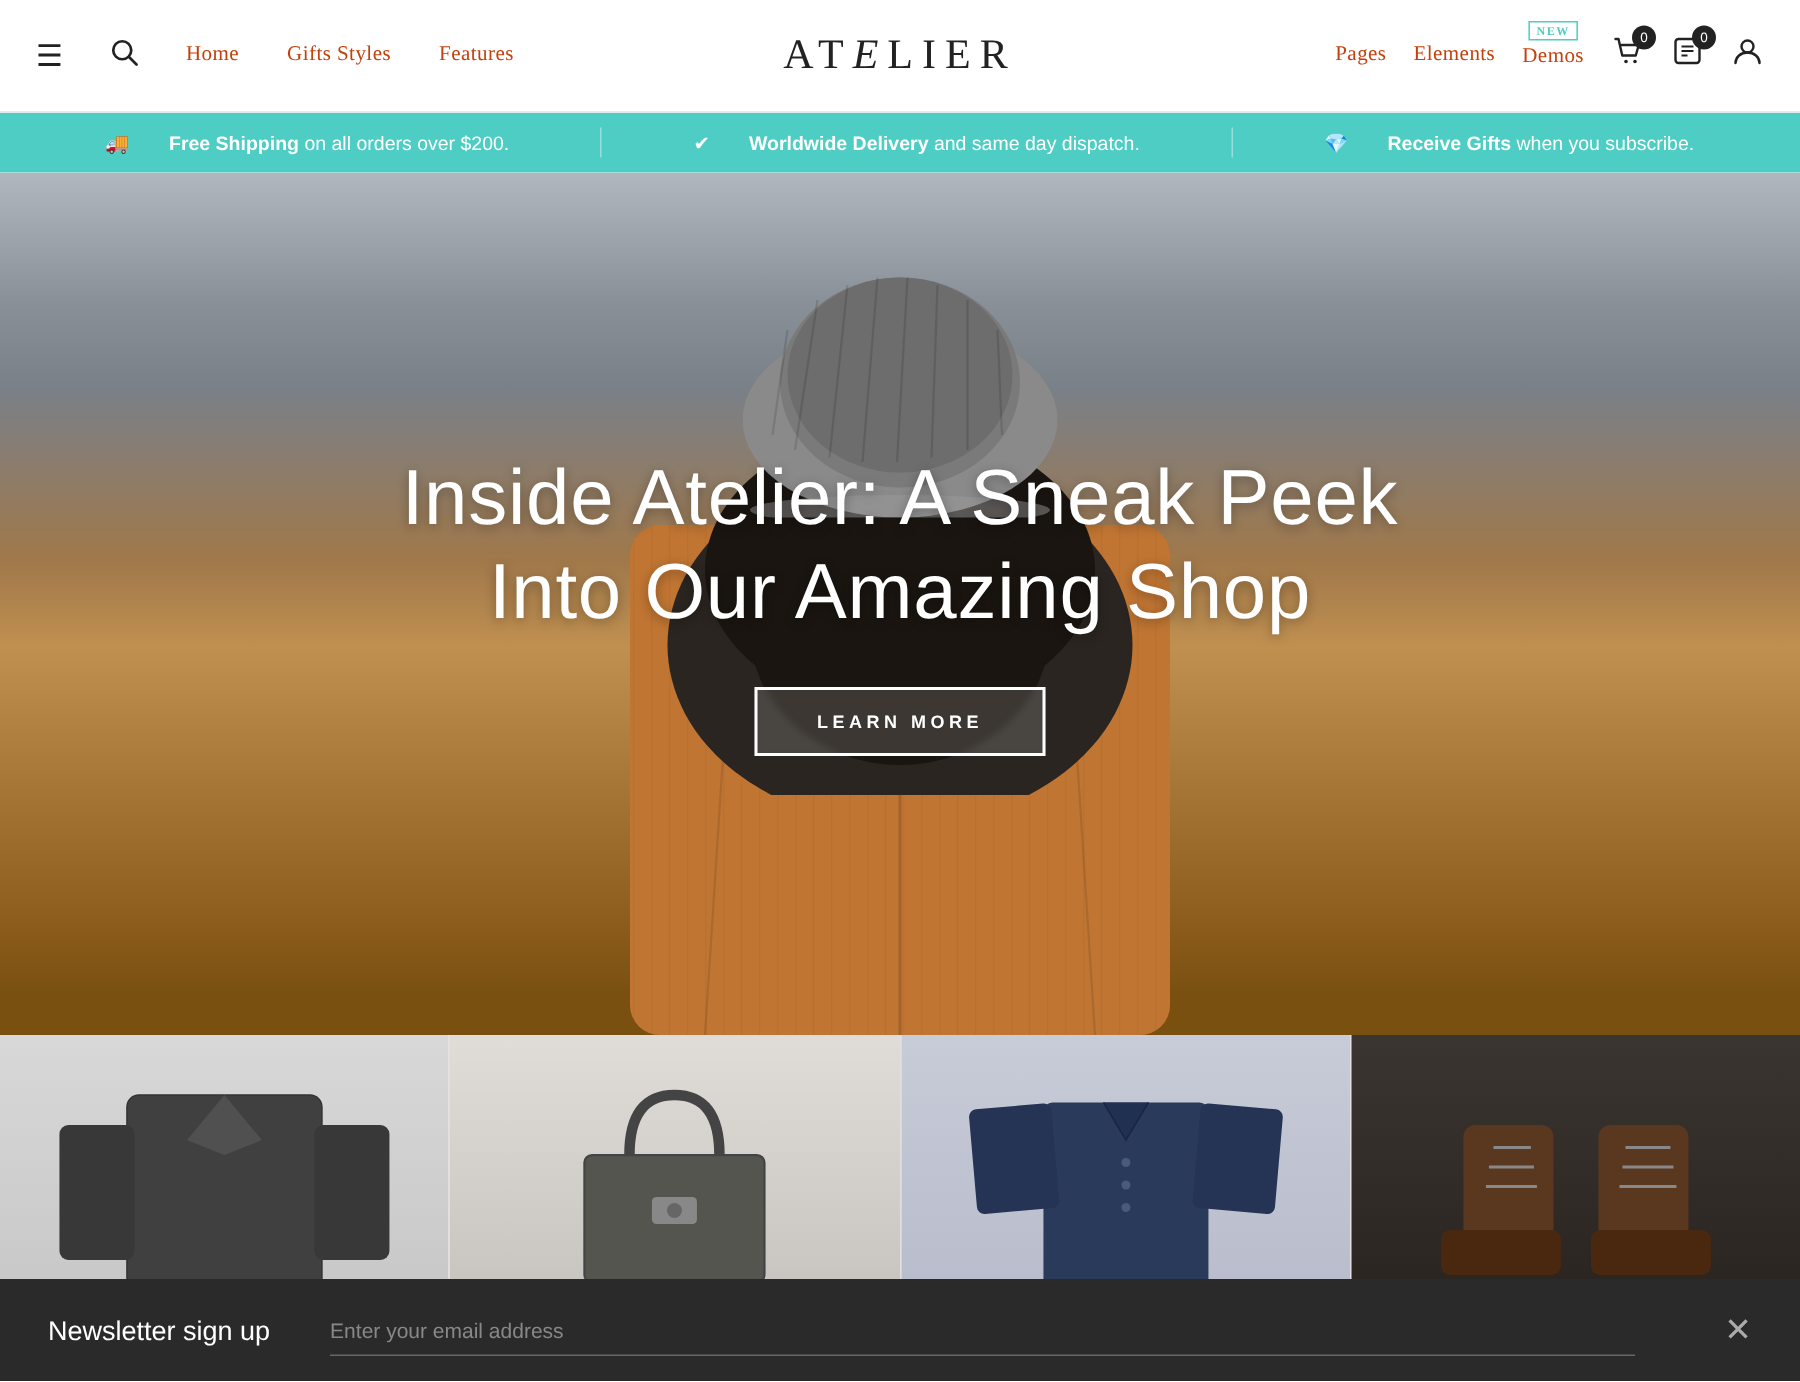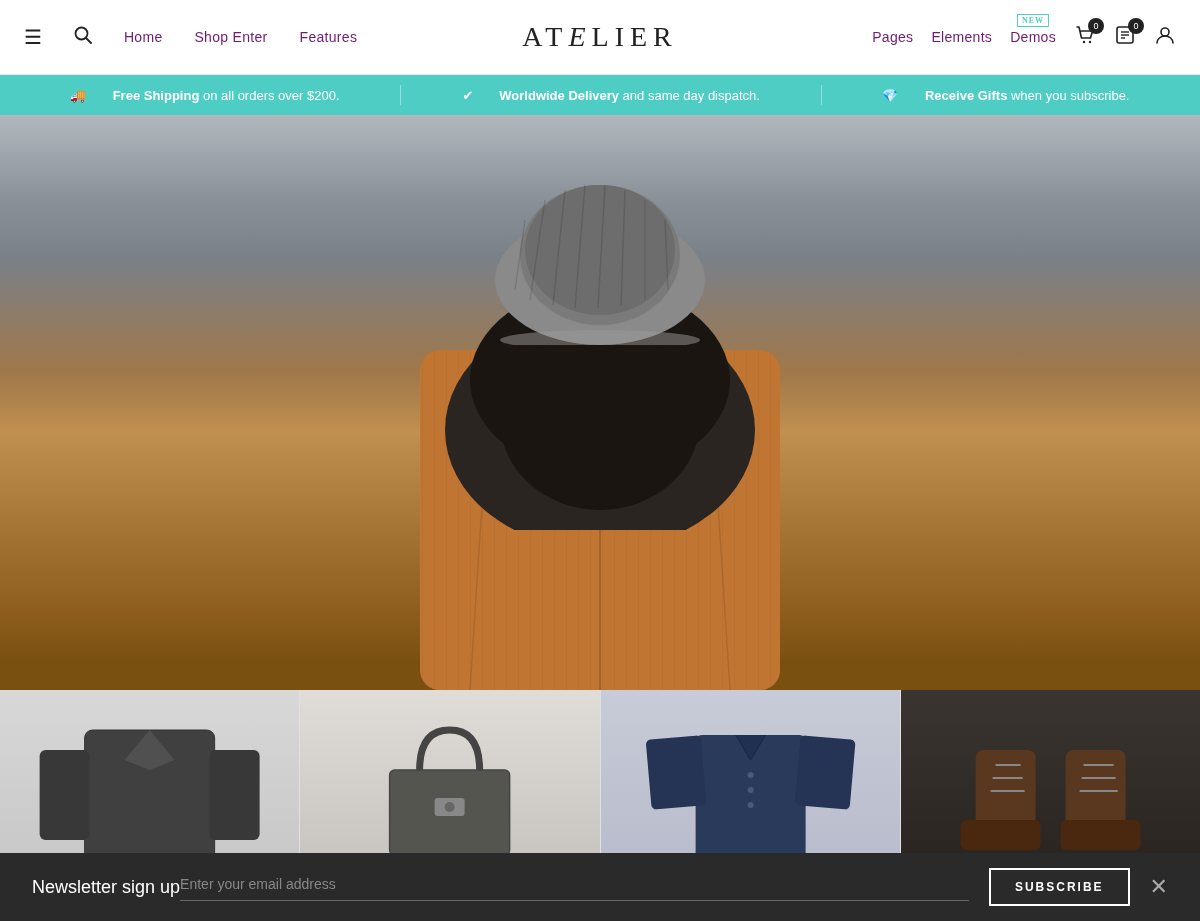--- a/index.html
+++ b/index.html
@@ -30,23 +30,23 @@
       cursor: pointer;
       font-size: 18px;
       color: #222;
     }
     .nav-links {
       display: flex;
       align-items: center;
       gap: 32px;
     }
     .nav-link {
-      font-family: Liberation Sans, sans-serif;
+      font-family: Liberation Serif, serif;
       font-size: 14px;
-      color: #701a75;
+      color: #c2410c;
       text-decoration: none;
       cursor: pointer;
       font-weight: 400;
       letter-spacing: 0.3px;
     }
     .nav-center {
       position: absolute;
       left: 50%;
       transform: translateX(-50%);
     }
@@ -236,32 +236,33 @@
     .newsletter-bar {
       position: fixed;
       bottom: 0;
       left: 0;
       width: 1200px;
       background: #2a2a2a;
       height: 68px;
       display: flex;
       align-items: center;
       padding: 0 32px;
+      gap: 40px;
       z-index: 100;
     }
     .newsletter-title {
       font-family: 'Helvetica Neue', Arial, sans-serif;
       font-size: 18px;
       font-weight: 400;
       color: #fff;
       white-space: nowrap;
     }
     .newsletter-form {
       display: flex;
-      align-items: flex-start;
+      align-items: flex-end;
       flex: 1;
       gap: 0;
     }
     .newsletter-input {
       flex: 1;
       background: transparent;
       border: none;
       border-bottom: 1px solid #666;
       color: #fff;
       font-family: 'Helvetica Neue', Arial, sans-serif;
@@ -299,21 +300,21 @@
   <div class="nav-left">
     <span class="nav-hamburger">☰</span>
     <span class="nav-search">
       <svg width="18" height="18" viewBox="0 0 18 18" fill="none">
         <circle cx="7.5" cy="7.5" r="6" stroke="#222" stroke-width="1.8"></circle>
         <line x1="12" y1="12" x2="17" y2="17" stroke="#222" stroke-width="1.8" stroke-linecap="round"></line>
       </svg>
     </span>
     <div class="nav-links">
       <a class="nav-link">Home</a>
-      <a class="nav-link">Shop Enter</a>
+      <a class="nav-link">Gifts Styles</a>
       <a class="nav-link">Features</a>
     </div>
   </div>
 
   <div class="nav-center">
     <div class="nav-logo">
       AT<span>E</span>LIER
     </div>
   </div>
 
@@ -413,20 +414,27 @@
         </defs>
         <rect x="10" y="50" width="360" height="340" rx="20" fill="#c87a35" opacity="0.5"></rect>
 
         <line x1="190" y1="50" x2="190" y2="390" stroke="rgba(0,0,0,0.15)" stroke-width="2"></line>
         <line x1="80" y1="80" x2="60" y2="390" stroke="rgba(0,0,0,0.1)" stroke-width="1.5"></line>
         <line x1="300" y1="80" x2="320" y2="390" stroke="rgba(0,0,0,0.1)" stroke-width="1.5"></line>
       </svg>
     </div>
   </div>
 
+  <div class="hero-content">
+    <h1 class="hero-title">
+      <span>Inside Atelier: A Sneak Peek</span><br>
+      <span>Into Our Amazing Shop</span>
+    </h1>
+    <button class="hero-btn">LEARN MORE</button>
+  </div>
 </section>
 
 <div class="products-row">
 
   <div class="product-card product-card-1">
     <svg viewBox="0 0 260 170" width="100%" height="170" style="position:absolute;bottom:0;">
       <rect x="65" y="40" width="130" height="130" rx="8" fill="#404040"></rect>
       <rect x="65" y="40" width="130" height="130" rx="8" fill="none" stroke="#333" stroke-width="1"></rect>
       <path d="M130 40 L105 70 L130 80 L155 70 Z" fill="#505050"></path>
 
@@ -480,16 +488,15 @@
       <line x1="161" y1="88" x2="195" y2="88" stroke="#888" stroke-width="2"></line>
       <line x1="159" y1="101" x2="197" y2="101" stroke="#888" stroke-width="2"></line>
     </svg>
   </div>
 </div>
 
 <div class="newsletter-bar">
   <span class="newsletter-title">Newsletter sign up</span>
   <div class="newsletter-form">
     <input class="newsletter-input" type="email" placeholder="Enter your email address" style="">
-    <button class="newsletter-subscribe">SUBSCRIBE</button>
   </div>
   <span class="newsletter-close">✕</span>
 </div>
 
 </body></html>

